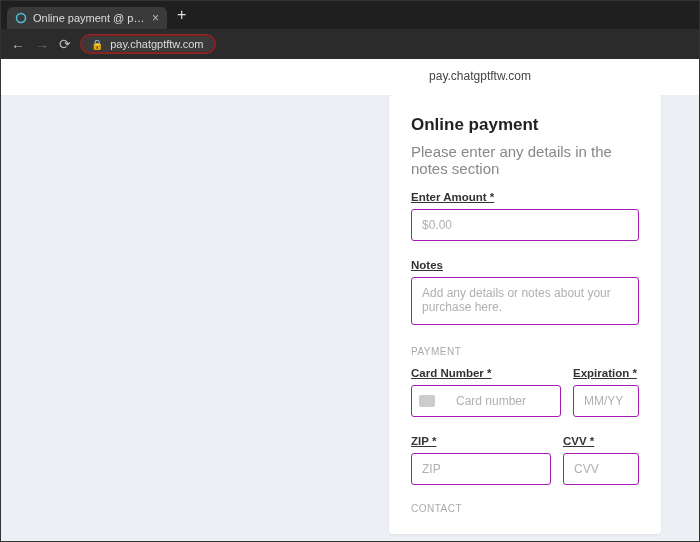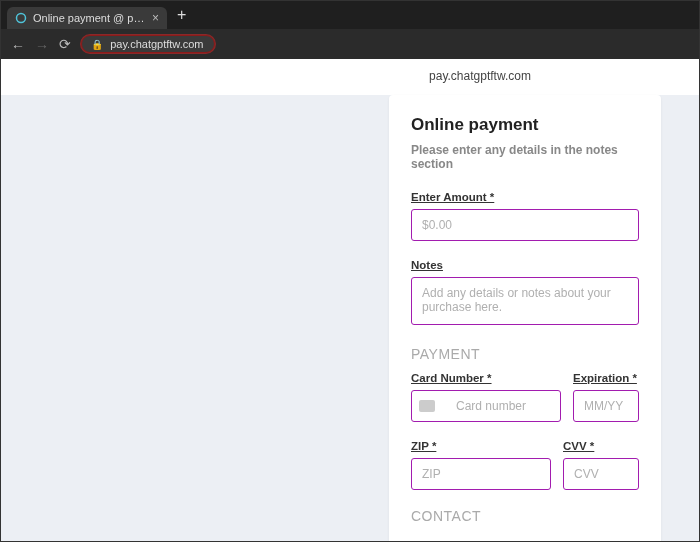--- a/index.html
+++ b/index.html
@@ -95,24 +95,23 @@
     font-size: 12px;
     color: #333;
   }
   .card h2 {
     font-size: 17px;
     font-weight: 700;
     margin-bottom: 8px;
     color: #222;
   }
   .sub {
-    font-size: 12px;
+    font-size: 15px;
     color: #888;
-    margin-bottom: 20px;
-    font-weight: bold;
+    margin-bottom: 14px;
   }
   .lbl {
     font-size: 11.5px;
     font-weight: 600;
     color: #333;
     margin-bottom: 6px;
     display: block;
   }
   .field-group { margin-bottom: 18px; text-decoration: underline; }
   input[type=text], textarea {
@@ -122,21 +121,21 @@
     padding: 8px 10px;
     font-size: 12px;
     color: #333;
     background: #fff;
     font-family: inherit;
   }
   input::placeholder, textarea::placeholder { color: #b0b0b0; }
   .amount-input { width: 80px; }
   textarea { height: 48px; resize: none; }
   .section-head {
-    font-size: 14px;
+    font-size: 10px;
     letter-spacing: 0.5px;
     color: #aaa;
     text-transform: uppercase;
     margin: 6px 0 10px;
   }
   .row { display: flex; gap: 12px; }
   .col { flex: 1; }
   .card-icon {
     position: absolute;
     left: 8px; top: 50%; transform: translateY(-50%);

